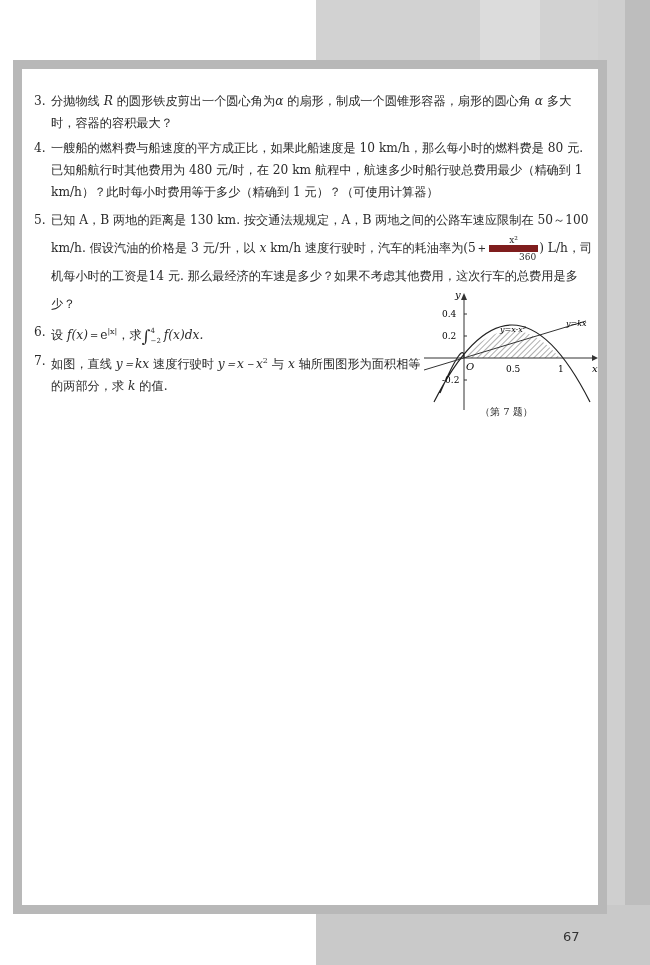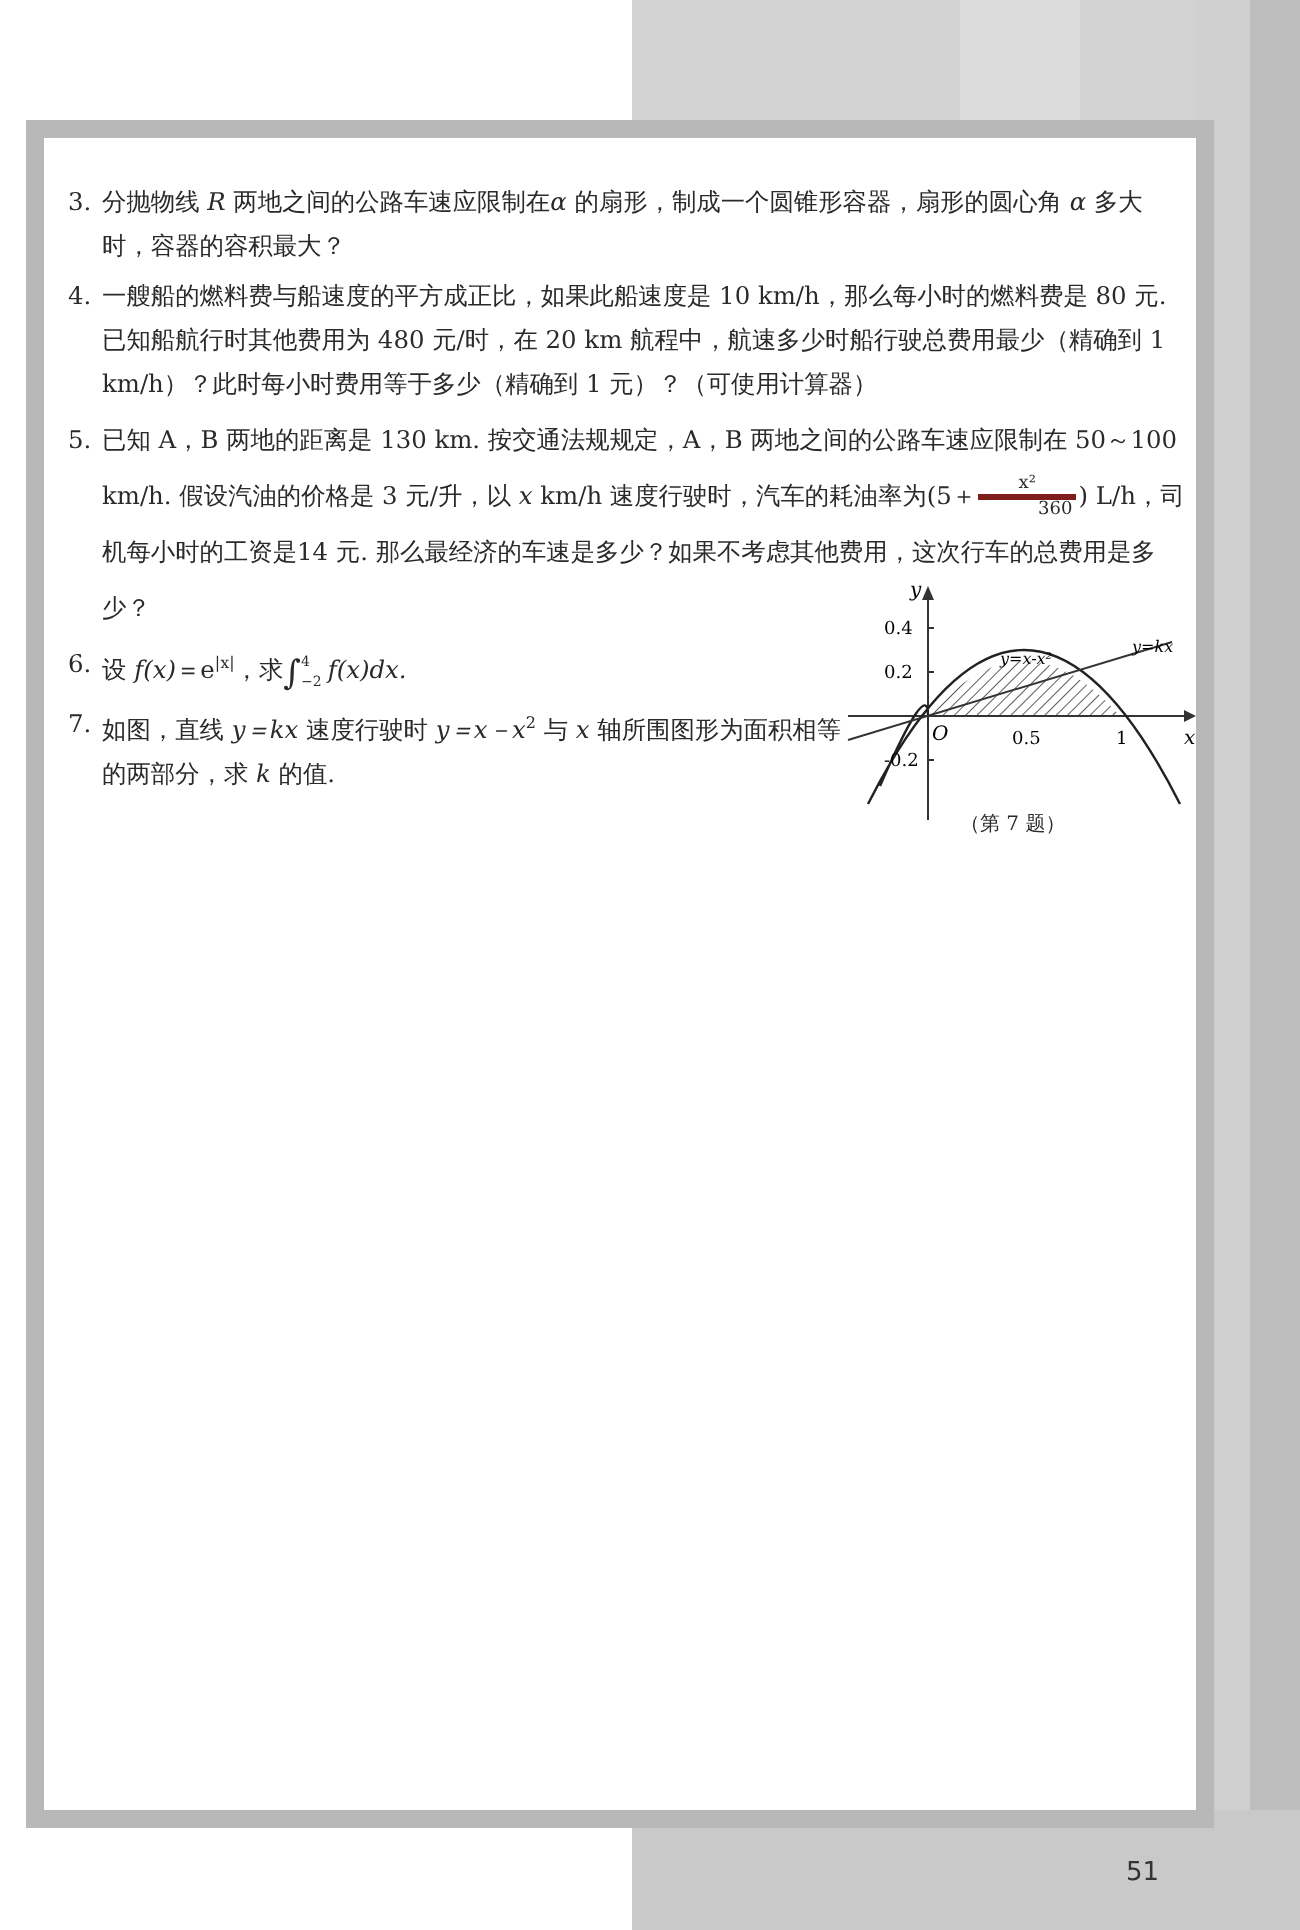--- a/index.html
+++ b/index.html
@@ -10,21 +10,21 @@
   .bg-right { position:absolute; left:598px; top:0; width:52px; height:965px; background:#cfcfcf; }
   .bg-right-strip { position:absolute; left:625px; top:0; width:25px; height:965px; background:#bdbdbd; }
   .bg-bottom { position:absolute; left:316px; top:905px; width:334px; height:60px; background:#c9c9c9; }
   .frame { position:absolute; left:13px; top:60px; width:576px; height:836px;
            border:9px solid #b8b8b8; background:#ffffff; }
   .content { position:absolute; left:34px; top:90px; width:560px; font-size:12.2px; line-height:22px; }
   .q { position:relative; padding-left:17px; margin-bottom:3px; }
   .q .num { position:absolute; left:0; top:0; }
   .q5 { line-height:28px; }
   .frac { display:inline-block; vertical-align:middle; text-align:center; font-size:9px; line-height:10px; margin:0 1px; }
-  .frac .n { display:block; border-bottom:3px solid #7f1d1d; padding:0 2px; }
+  .frac .n { display:block; border-bottom:7px solid #7f1d1d; padding:0 2px; }
   .frac .d { display:block; padding:0 2px;margin-left:28px; }
   i.m { font-style:italic; }
   sup { font-size:8px; }
   .integral { font-size:17px; vertical-align:-3px; }
   .lims { display:inline-block; vertical-align:middle; font-size:7px; line-height:10px; margin-right:3px; }
   .lims span { display:block; }
   .q7 { width:372px; }
   .figure { position:absolute; left:420px; top:290px; width:180px; height:125px; }
   .caption { position:absolute; left:480px; top:405px; font-size:10px; }
   .pagenum { position:absolute; left:563px; top:929px; font-size:13px; font-family:"DejaVu Sans", sans-serif; color:#333; }
@@ -37,21 +37,21 @@
 <div class="bg-right"></div>
 <div class="bg-right-strip"></div>
 <div class="bg-bottom"></div>
 
 <div class="frame"></div>
 
 <div class="content">
 
   <div class="q">
     <span class="num">3.</span>
-    <span>分抛物线 </span><i class="m">R</i><span> 两地之间的公路车速应限制在</span><i class="m">α</i><span> 的扇形，制成一个圆锥形容器，扇形的圆心角 </span><i class="m">α</i><span> 多大时，容器的容积最大？</span>
+    <span>分抛物线 </span><i class="m">R</i><span> 的圆形铁皮剪出一个圆心角为</span><i class="m">α</i><span> 的扇形，制成一个圆锥形容器，扇形的圆心角 </span><i class="m">α</i><span> 多大时，容器的容积最大？</span>
   </div>
 
   <div class="q">
     <span class="num">4.</span>
     <span>一艘船的燃料费与船速度的平方成正比，如果此船速度是 10 km/h，那么每小时的燃料费是 80 元. 已知船航行时其他费用为 480 元/时，在 20 km 航程中，航速多少时船行驶总费用最少（精确到 1 km/h）？此时每小时费用等于多少（精确到 1 元）？（可使用计算器）</span>
   </div>
 
   <div class="q q5">
     <span class="num">5.</span>
     <span>已知 A，B 两地的距离是 130 km. 按交通法规规定，A，B 两地之间的公路车速应限制在 50～100 km/h. 假设汽油的价格是 3 元/升，以 </span><i class="m">x</i><span> km/h 速度行驶时，汽车的耗油率为(5＋</span><span class="frac"><span class="n">x²</span><span class="d">360</span></span><span>) L/h，司机每小时的工资是14 元. 那么最经济的车速是多少？如果不考虑其他费用，这次行车的总费用是多少？</span>
@@ -92,13 +92,13 @@
   <text x="22" y="49" font-size="9">0.2</text>
   <text x="22" y="93" font-size="9">-0.2</text>
   <text x="86" y="82" font-size="9">0.5</text>
   <text x="138" y="82" font-size="9">1</text>
   <text x="80" y="42" font-size="8" font-style="italic">y=x-x²</text>
   <text x="146" y="36" font-size="8" font-style="italic">y=kx</text>
 </svg>
 
 <div class="caption">（第 7 题）</div>
 
-<div class="pagenum">51</div>
+<div class="pagenum">67</div>
 
 </body></html>

